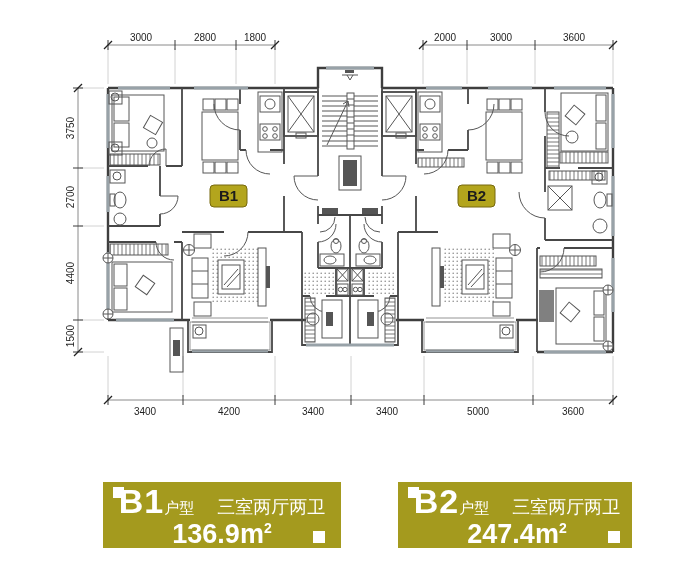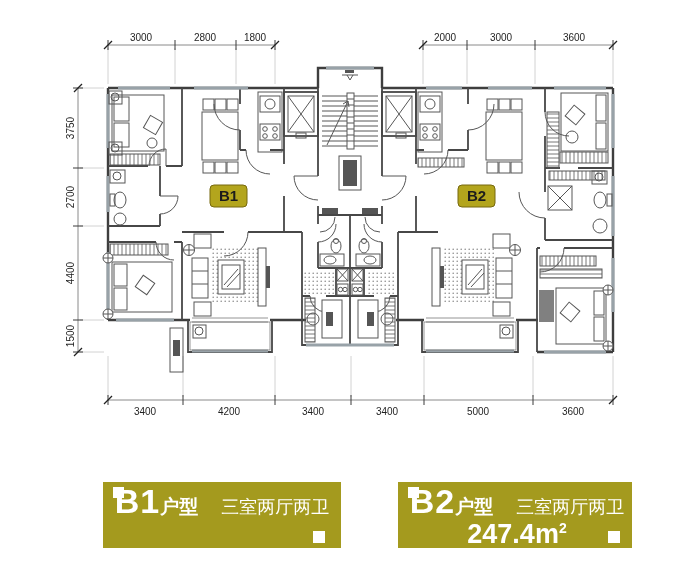--- a/index.html
+++ b/index.html
@@ -24,21 +24,21 @@
   .tagtxt{font:bold 15px "Liberation Sans",sans-serif;fill:#1c1c1c;}
 
   
   .card{position:absolute;top:482px;width:238px;height:66px;background:#a49a1e;color:#fff;}
   .card-b1{left:103px;} .card-b2{left:398px;}
   .card .sq{position:absolute;background:#fff;}
   .sq-tl{left:10px;top:5px;width:11px;height:11px;}
   .sq-br{right:16px;bottom:5px;width:12px;height:12px;}
   .line1{display:flex;align-items:baseline;justify-content:center;margin-top:1px;line-height:1.1;}
   .c-unit{font-size:34px;font-weight:bold;letter-spacing:1px;}
-  .c-suffix{font-size:19px;font-weight:bold;text-align:right;}
+  .c-suffix{font-size:15px;font-weight:normal;text-align:right;}
   .c-rooms{font-size:18px;margin-left:23px;}
   .line2{text-align:center;font-size:27px;font-weight:bold;line-height:1;margin-top:1px;}
   .line2 sup{font-size:14px;}
 </style>
 </head>
 <body>
 
 <div class="stage">
 
 <svg width="700" height="577" viewBox="0 0 700 577">
@@ -407,20 +407,21 @@
 </svg>
 
   <div class="card card-b1">
     <span class="sq sq-tl"></span>
     <span class="sq sq-br"></span>
     <div class="line1">
       <span class="c-unit">B1</span>
         <span class="c-suffix">户型</span>
       <span class="c-rooms">三室两厅两卫</span>
     </div>
+    <div class="line2"><span>136.9</span><span>m</span><sup>2</sup></div>
   </div>
 
   <div class="card card-b2">
     <span class="sq sq-tl"></span>
     <span class="sq sq-br"></span>
     <div class="line1">
       <span class="c-unit">B2</span>
         <span class="c-suffix">户型</span>
       <span class="c-rooms">三室两厅两卫</span>
     </div>

